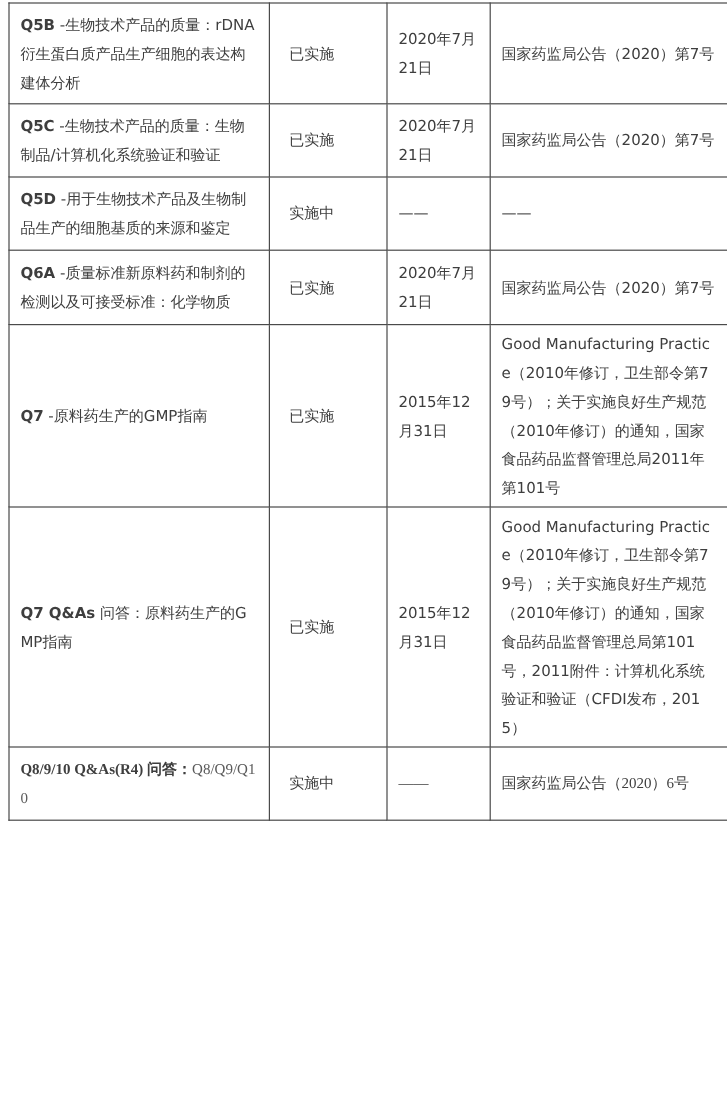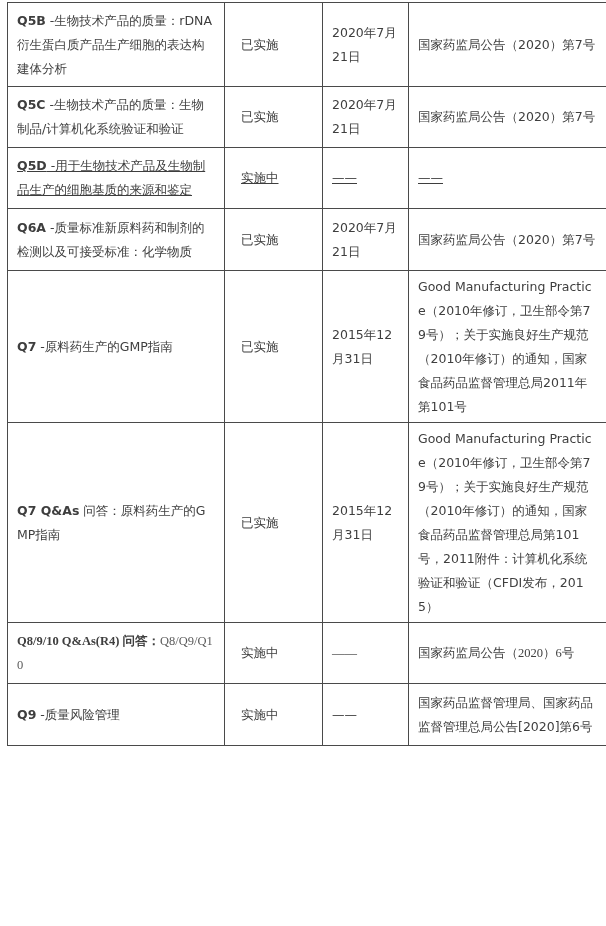--- a/index.html
+++ b/index.html
@@ -56,21 +56,21 @@
         <td class="c2">已实施</td>
         <td class="c3">2020年7月21日</td>
         <td class="c4">国家药监局公告（2020）第7号</td>
       </tr>
       <tr style="height: 61px;">
         <td class="c1"><span class="code">Q5C</span><span> -生物技术产品的质量：生物制品/计算机化系统验证和验证</span></td>
         <td class="c2">已实施</td>
         <td class="c3">2020年7月21日</td>
         <td class="c4">国家药监局公告（2020）第7号</td>
       </tr>
-      <tr style="height: 61px; text-decoration: underline;">
+      <tr style="height: 61px;">
         <td class="c1"><span class="code">Q5D</span><span> -用于生物技术产品及生物制品生产的细胞基质的来源和鉴定</span></td>
         <td class="c2">实施中</td>
         <td class="c3">——</td>
         <td class="c4">——</td>
       </tr>
       <tr style="height: 62px;">
         <td class="c1"><span class="code">Q6A</span><span> -质量标准新原料药和制剂的检测以及可接受标准：化学物质</span></td>
         <td class="c2">已实施</td>
         <td class="c3">2020年7月21日</td>
         <td class="c4">国家药监局公告（2020）第7号</td>
@@ -86,21 +86,15 @@
         <td class="c2">已实施</td>
         <td class="c3">2015年12月31日</td>
         <td class="c4">Good  Manufacturing Practice（2010年修订，卫生部令第79号）；关于实施良好生产规范（2010年修订）的通知，国家食品药品监督管理总局第101号，2011附件：计算机化系统验证和验证（CFDI发布，2015）</td>
       </tr>
       <tr style="height: 61px; font-family: Liberation Serif, serif;">
         <td class="c1"><span class="code">Q8/9/10 Q&amp;As(R4) 问答：</span><span class="latin">Q8/Q9/Q10</span></td>
         <td class="c2">实施中</td>
         <td class="c3">——</td>
         <td class="c4">国家药监局公告（2020）6号</td>
       </tr>
-      <tr style="height: 62px;">
-        <td class="c1"><span class="code">Q9</span><span> -质量风险管理</span></td>
-        <td class="c2">实施中</td>
-        <td class="c3">——</td>
-        <td class="c4">国家药品监督管理局、国家药品监督管理总局公告[2020]第6号</td>
-      </tr>
     </tbody>
   </table>
 </div>
 
 </body></html>

